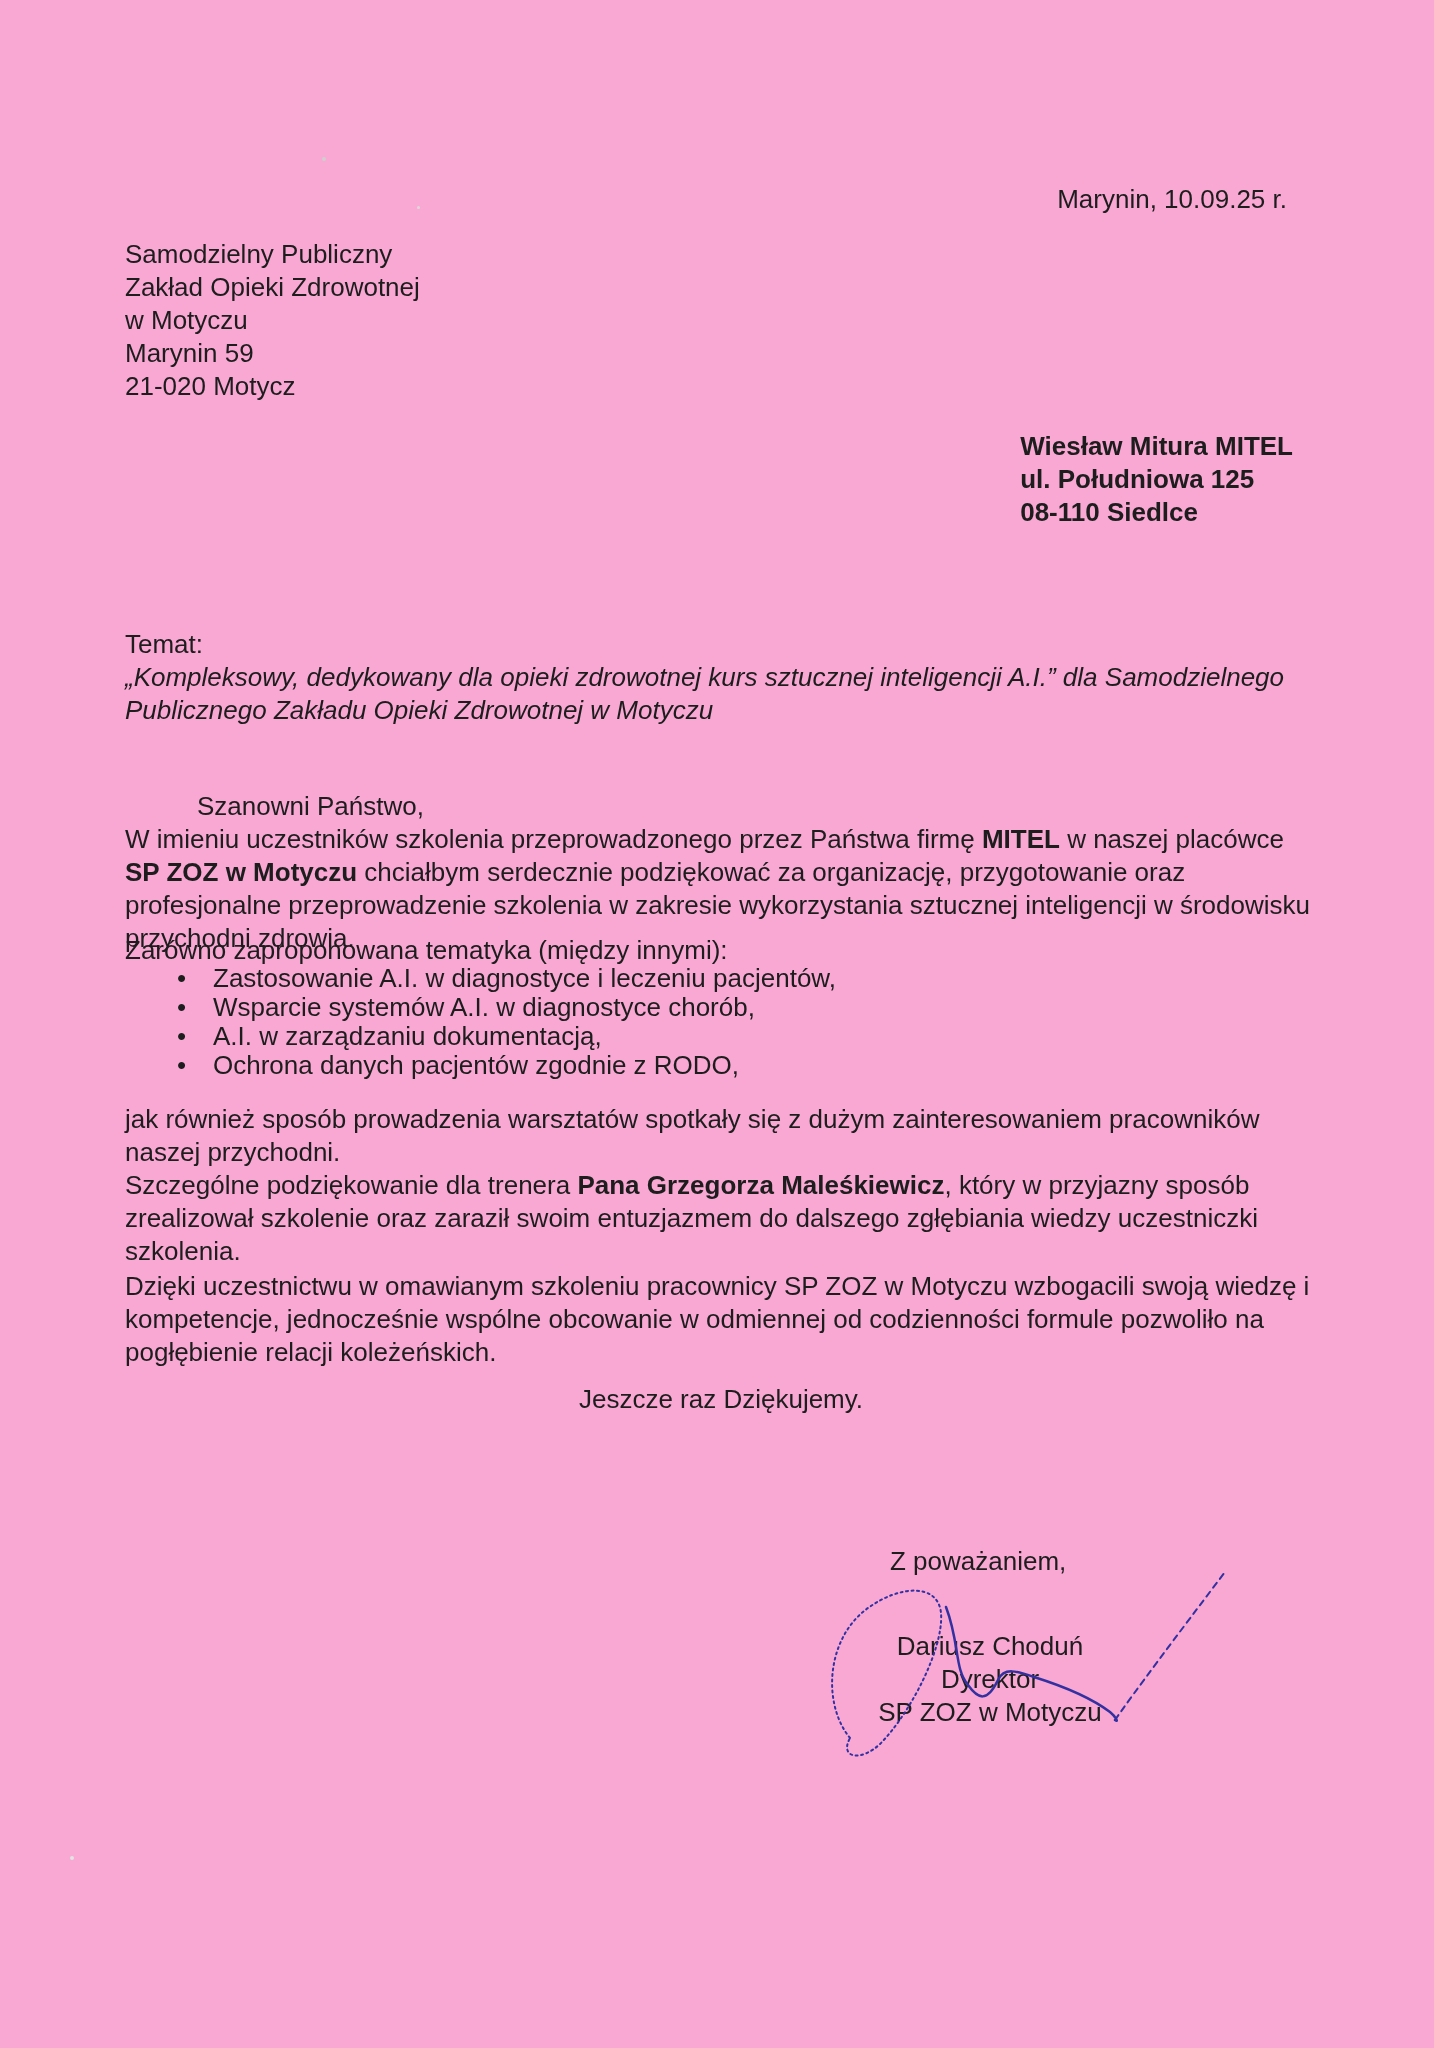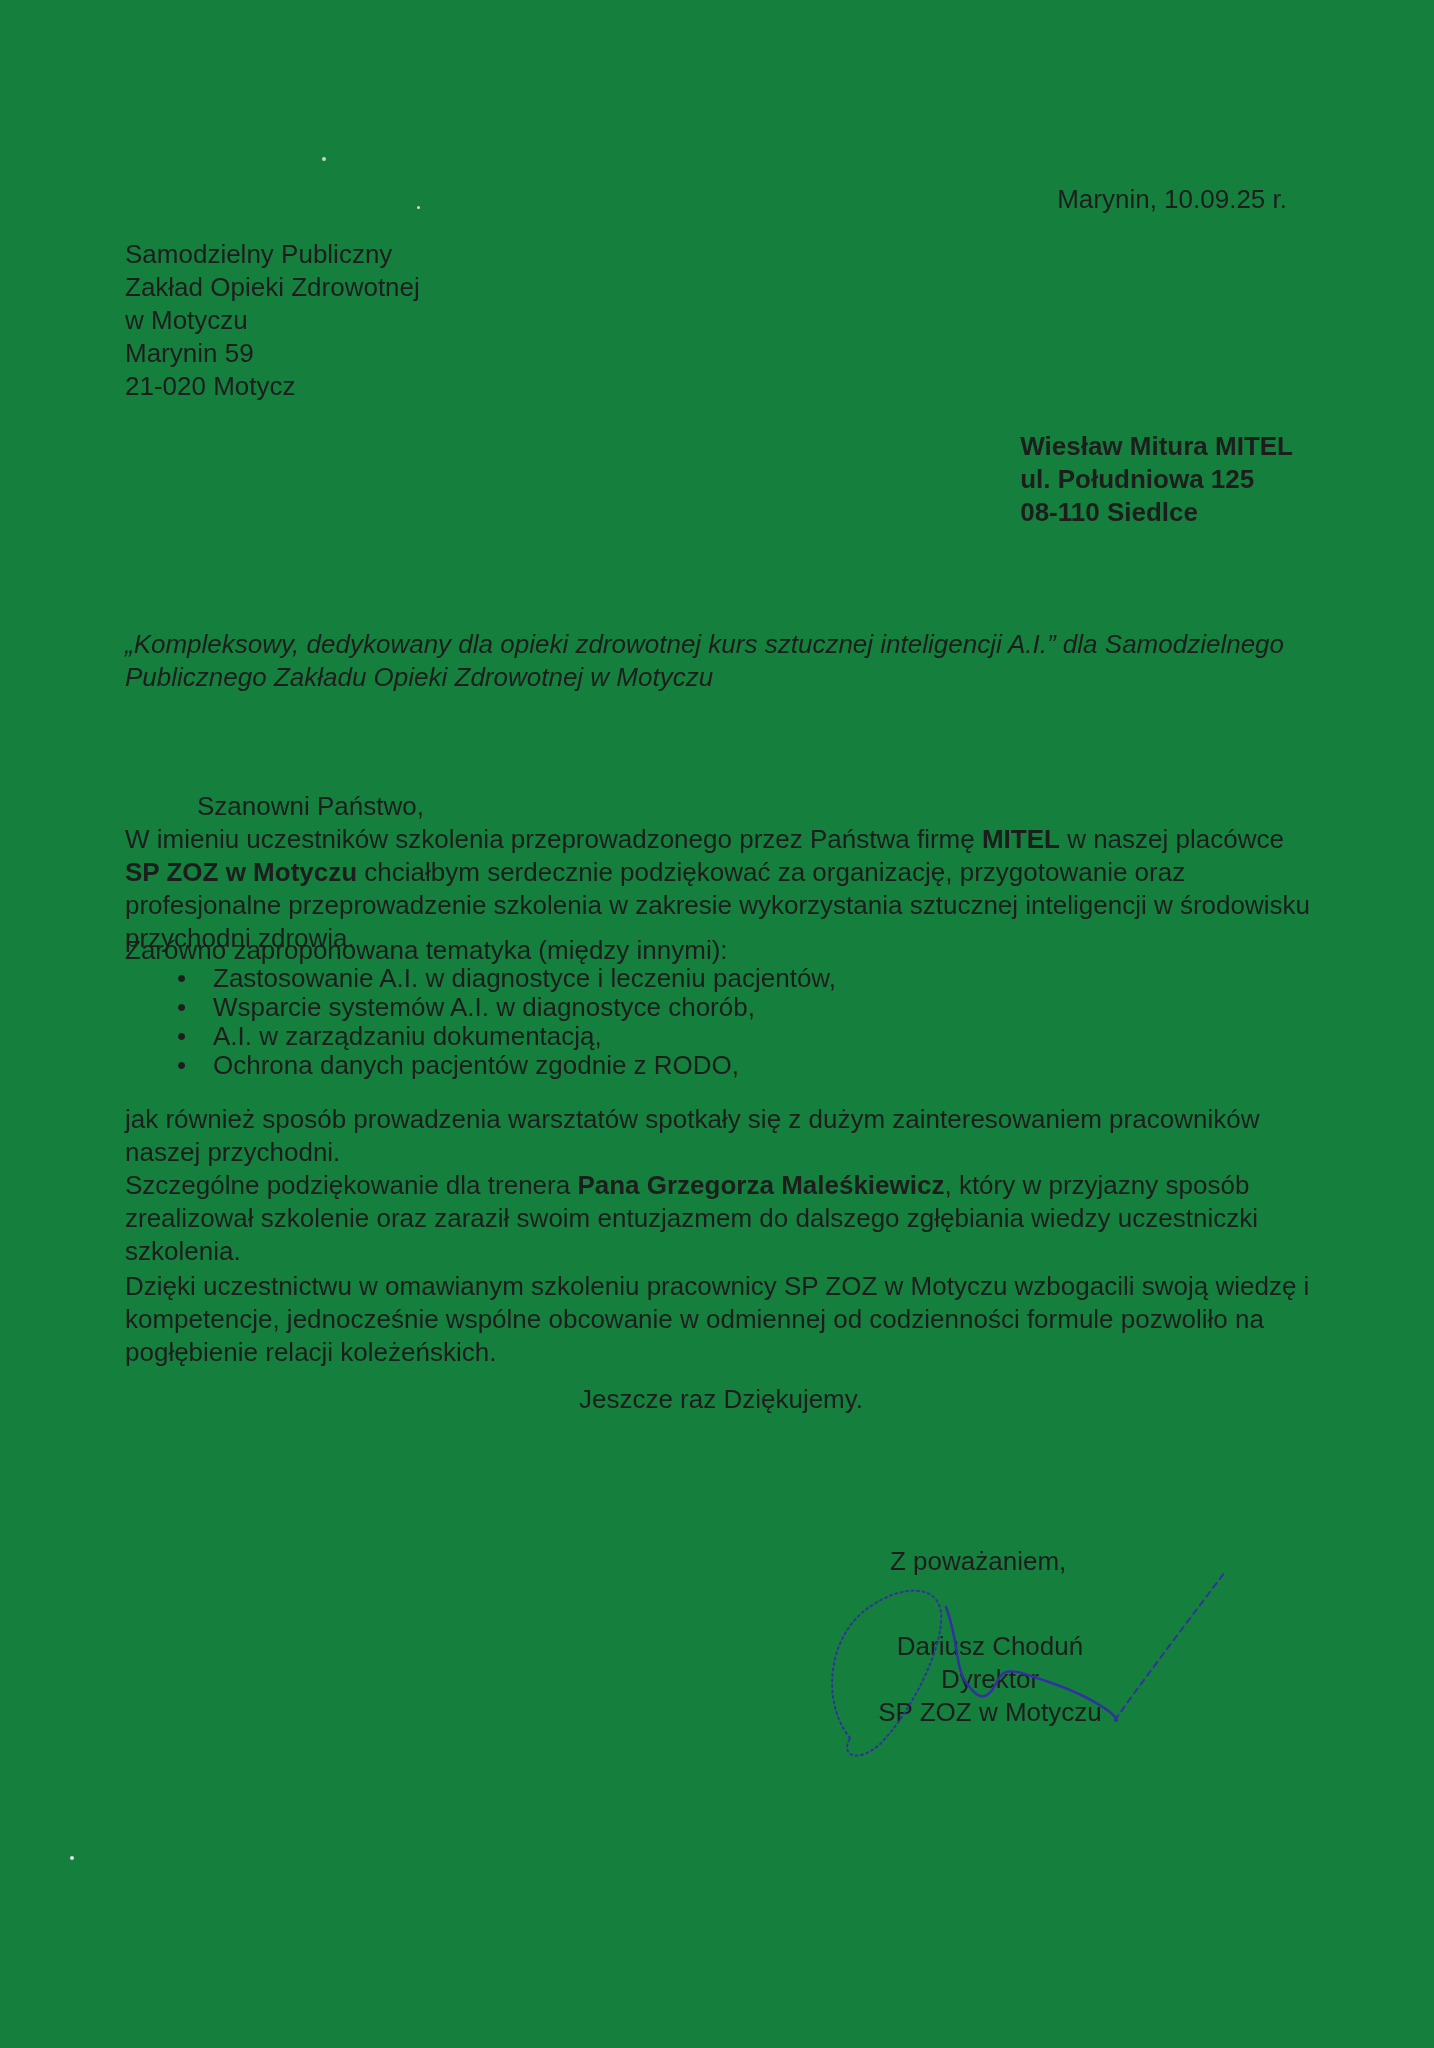--- a/index.html
+++ b/index.html
@@ -1,19 +1,19 @@
 <!DOCTYPE html>
 <html lang="pl"><head>
 <meta charset="utf-8">
 <style>
   html,body{margin:0;padding:0;background:#e8e8e8;}
   .page{
     position:relative;
     width:1434px;height:2048px;
-    background:#15803d;
+    background:#f9a8d4;
     font-family:"Liberation Sans", sans-serif;
     color:#1d1d1d;
     font-size:26px;
     line-height:33px;
     overflow:hidden;
     margin:0 auto;
   }
   .abs{position:absolute;}
   .b{font-weight:bold;}
   .date-line{top:183px;right:147px;text-align:right;}
@@ -53,20 +53,21 @@
       <div>21-020 Motycz</div>
     </div>
 
   <div class="abs recipient-block">
       <div>Wiesław Mitura MITEL</div>
       <div>ul. Południowa 125</div>
       <div>08-110 Siedlce</div>
     </div>
 
   <div class="abs subject-block">
+    <div>Temat:</div>
     <div class="subject-text">„Kompleksowy, dedykowany dla opieki zdrowotnej kurs sztucznej inteligencji A.I.” dla Samodzielnego Publicznego Zakładu Opieki Zdrowotnej w Motyczu</div>
   </div>
 
   <div class="abs body-a">
     <div class="salutation">Szanowni Państwo,</div>
     <div><span>W imieniu uczestników szkolenia przeprowadzonego przez Państwa firmę </span><span class="b">MITEL</span><span> w naszej placówce </span><span class="b">SP ZOZ w Motyczu</span><span> chciałbym serdecznie podziękować za organizację, przygotowanie oraz profesjonalne przeprowadzenie szkolenia w zakresie wykorzystania sztucznej inteligencji w środowisku przychodni zdrowia.</span></div>
   </div>
 
   <div class="abs list-intro">Zarówno zaproponowana tematyka (między innymi):</div>
 

